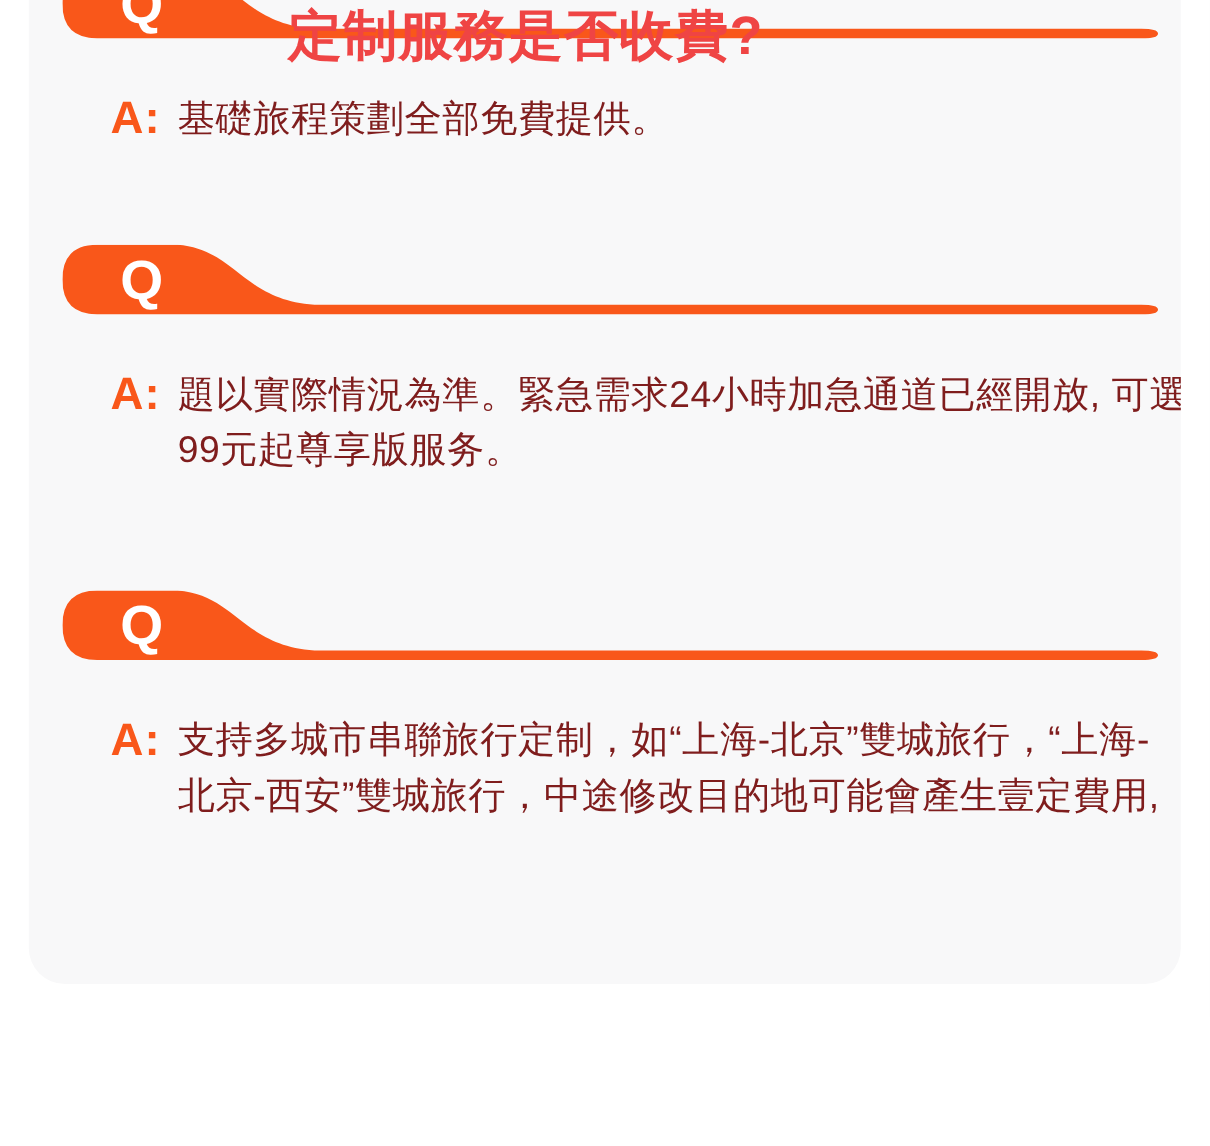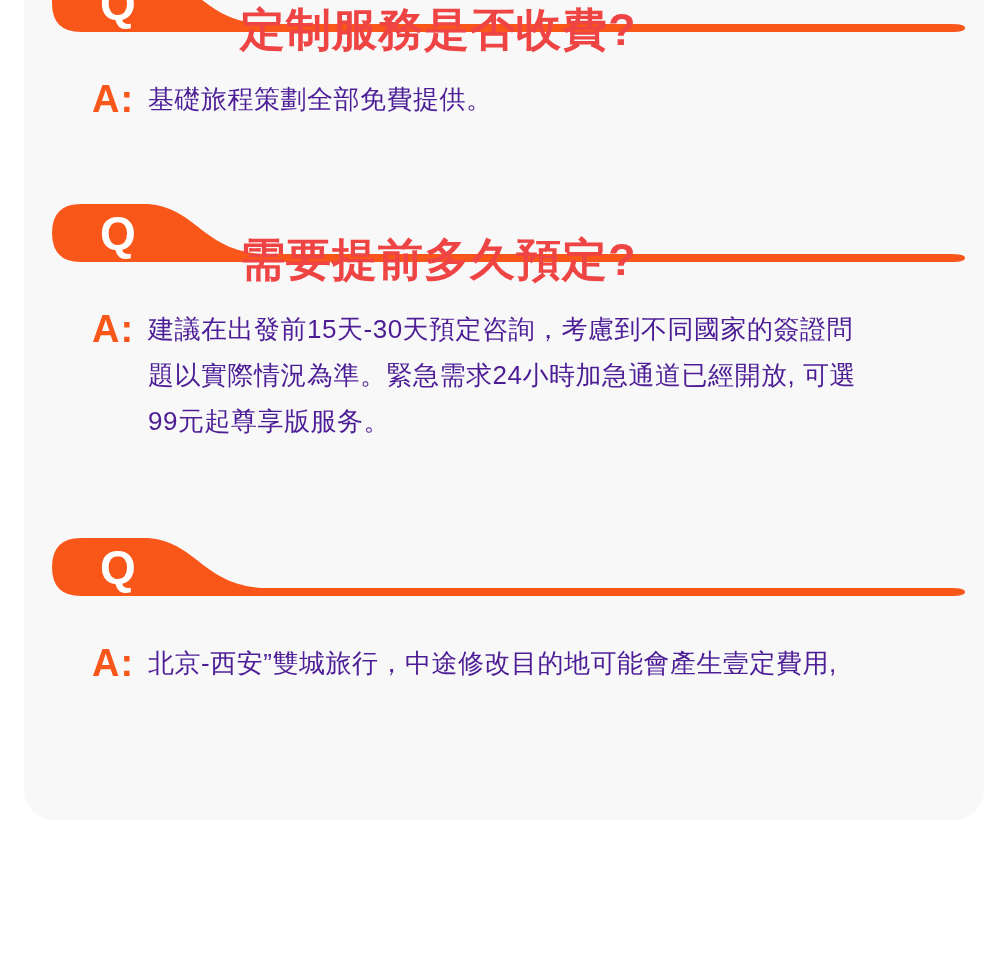--- a/index.html
+++ b/index.html
@@ -76,23 +76,23 @@
   .a-mark {
     flex: 0 0 auto;
     font-size: 38px;
     font-weight: 700;
     color: #f9571a;
     line-height: 46px;
     margin-right: 14px;
     letter-spacing: 1px;
   }
   .a-text {
-    font-size: 26px;
+    font-size: 31px;
     line-height: 46px;
-    color: #4c1d95;
+    color: #7f1d1d;
     letter-spacing: 0.5px;
   }
   .a-line { white-space: nowrap; }
 </style>
 </head>
 <body>
 
 <div class="page">
   <div class="card">
 
@@ -111,41 +111,40 @@
         </div>
       </div>
     </section>
 
     <section class="qa-section s2">
       <div class="q-row">
         <svg class="q-badge-svg" viewBox="0 0 913 58" preserveAspectRatio="none">
           <path d="M 29 0 H 96 C 145 4 150 46 210 50 H 899 Q 913 50 913 54 Q 913 58 899 58 H 29 Q 0 58 0 29 Q 0 0 29 0 Z" fill="#f9571a"></path>
         </svg>
         <div class="q-letter">Q</div>
-        <h2 class="q-title">需要提前多久預定?</h2>
       </div>
       <div class="a-row">
         <span class="a-mark">A:</span>
         <div class="a-text">
-          <div class="a-line">建議在出發前15天-30天預定咨詢，考慮到不同國家的簽證問</div>
           <div class="a-line">題以實際情況為準。緊急需求24小時加急通道已經開放, 可選</div>
           <div class="a-line">99元起尊享版服务。</div>
         </div>
       </div>
     </section>
 
     <section class="qa-section s3">
       <div class="q-row">
         <svg class="q-badge-svg" viewBox="0 0 913 58" preserveAspectRatio="none">
           <path d="M 29 0 H 96 C 145 4 150 46 210 50 H 899 Q 913 50 913 54 Q 913 58 899 58 H 29 Q 0 58 0 29 Q 0 0 29 0 Z" fill="#f9571a"></path>
         </svg>
         <div class="q-letter">Q</div>
       </div>
       <div class="a-row">
         <span class="a-mark">A:</span>
         <div class="a-text">
+          <div class="a-line">支持多城市串聯旅行定制，如“上海-北京”雙城旅行，“上海-</div>
           <div class="a-line">北京-西安”雙城旅行，中途修改目的地可能會產生壹定費用,</div>
         </div>
       </div>
     </section>
 
   </div>
 </div>
 
 </body></html>

